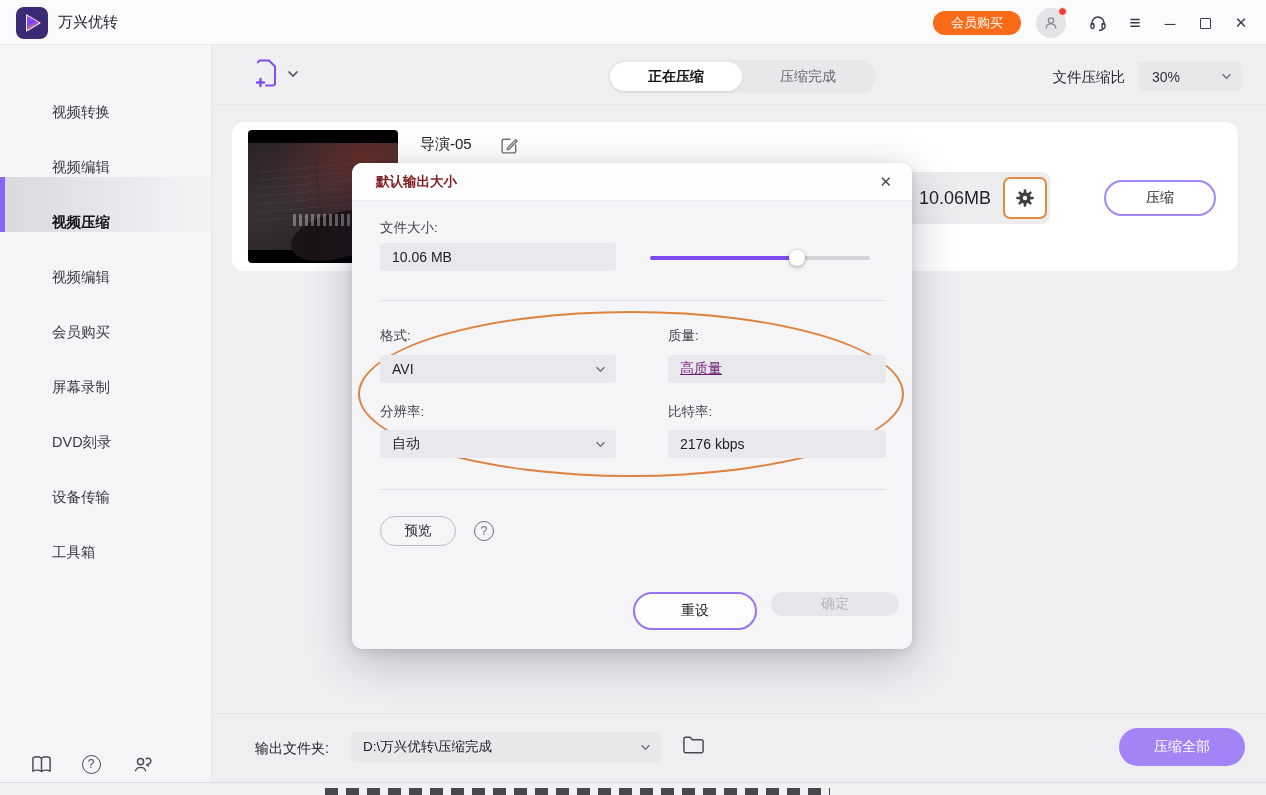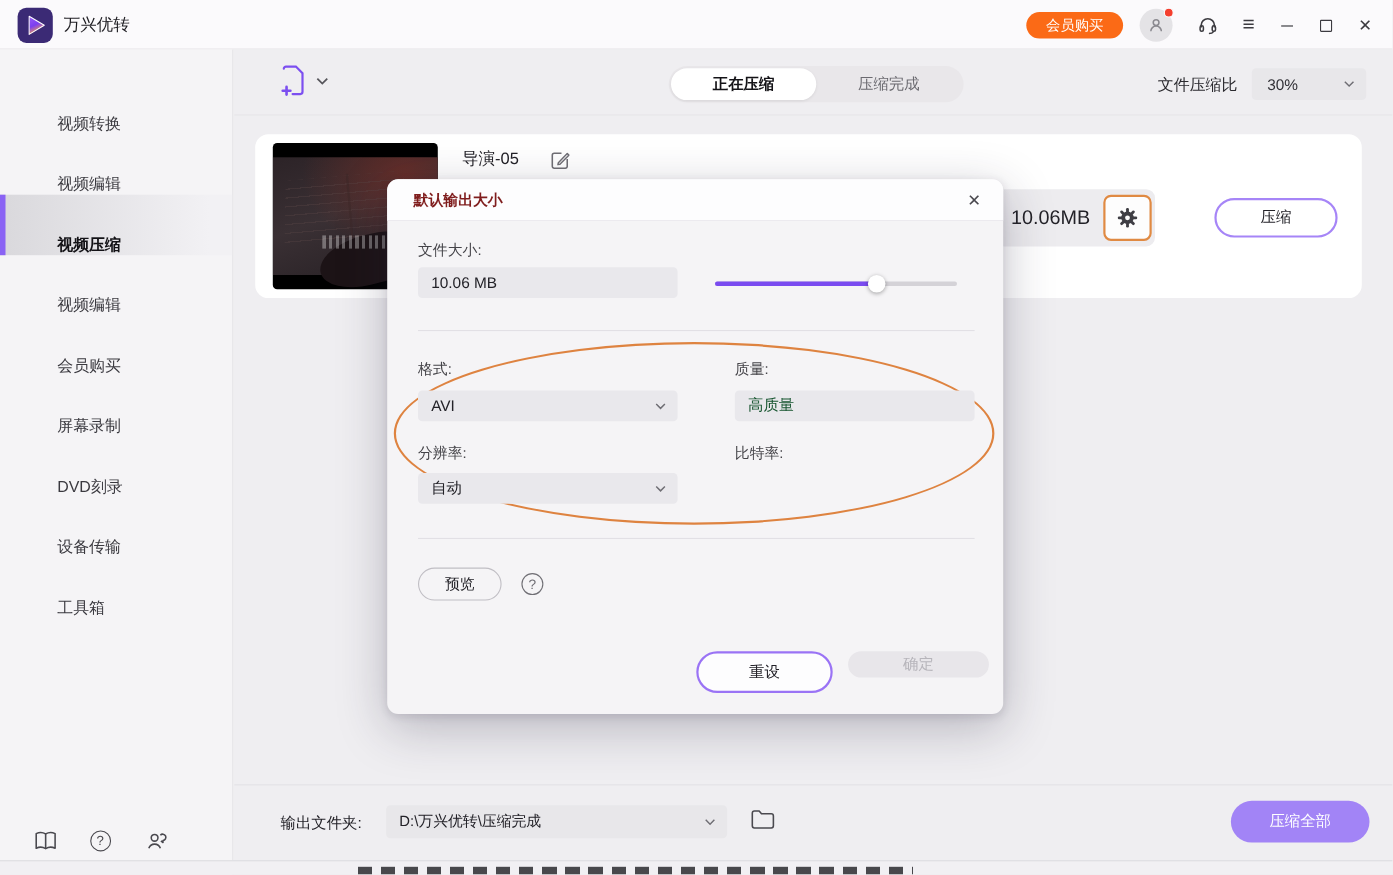--- a/index.html
+++ b/index.html
@@ -55,21 +55,21 @@
   .gear-btn{left:1003px;top:177px;width:44px;height:42px;background:#fdfdfd;border:2px solid #e08a43;border-radius:7px;display:flex;align-items:center;justify-content:center;cursor:pointer;}
   .compress-btn{left:1104px;top:180px;width:112px;height:36px;border-radius:18px;border:2px solid #a685f7;background:#fff;font-size:14px;color:#232228;display:flex;align-items:center;justify-content:center;cursor:pointer;}
 
   
   .dialog{left:352px;top:163px;width:560px;height:486px;background:#f5f4f6;border-radius:10px;box-shadow:0 12px 45px rgba(40,35,60,.28),0 2px 8px rgba(40,35,60,.12);}
   .dlg-header{position:absolute;left:0;top:0;right:0;height:38px;background:#fdfdfe;border-radius:10px 10px 0 0;border-bottom:1px solid #eceaef;display:flex;align-items:center;justify-content:space-between;padding:0 16px 0 24px;}
   .dlg-title{font-size:13.5px;font-weight:700;color:#7f1d1d;}
   .dlg-close{font-size:15px;color:#4a494f;cursor:pointer;padding:2px 4px;}
   .dlg-label{position:absolute;font-size:13.5px;color:#454449;}
   .field{position:absolute;background:#e9e8ec;border-radius:4px;height:28px;display:flex;align-items:center;justify-content:space-between;padding:0 10px 0 12px;font-size:14px;color:#232228;}
-  .field.disabled{color:#14532d;}
+  .field.disabled{color:#701a75;text-decoration:underline;}
   .dlg-divider{position:absolute;left:28px;right:26px;border-top:1px solid #e2e0e5;height:0;}
   .slider{position:absolute;left:298px;top:85px;width:220px;height:20px;cursor:pointer;}
   .slider .track{position:absolute;left:0;right:0;top:8px;height:4px;border-radius:2px;background:#d4d2d7;}
   .slider .fill{position:absolute;left:0;top:8px;width:67%;height:4px;border-radius:2px;background:var(--accent-purple);}
   .slider .thumb{position:absolute;left:calc(67% - 8px);top:2px;width:16px;height:16px;border-radius:50%;background:#fff;box-shadow:0 1px 4px rgba(0,0,0,.35);}
   .annotation{position:absolute;left:6px;top:148px;width:546px;height:166px;border:2.5px solid var(--annotation-orange);border-radius:50%;pointer-events:none;}
   .pill-btn{position:absolute;display:flex;align-items:center;justify-content:center;cursor:pointer;font-size:14px;color:#232228;}
   .preview-btn{left:28px;top:353px;width:76px;height:30px;border-radius:16px;border:1.5px solid #c0bec4;font-size:13.5px;}
   .dlg-help{position:absolute;left:122px;top:358px;width:20px;height:20px;border:1.6px solid #706f75;border-radius:50%;font-size:12.5px;color:#706f75;display:flex;align-items:center;justify-content:center;cursor:pointer;}
   .reset-btn{left:281px;top:429px;width:124px;height:38px;border-radius:19px;border:2px solid #9a73f5;background:#fdfdfe;}
@@ -274,20 +274,23 @@
 
   <div class="dlg-label" style="left:28px;top:240px;">分辨率:</div>
   <div class="field" style="left:28px;top:267px;width:236px;">
     <span>自动</span>
     <svg class="chev" width="11" height="7" viewBox="0 0 12 8">
         <path d="M1.5 1.5 L6 6 L10.5 1.5" fill="none" stroke="#6f6e74" stroke-width="1.5"></path>
       </svg>
   </div>
 
   <div class="dlg-label" style="left:316px;top:240px;">比特率:</div>
+  <div class="field" style="left:316px;top:267px;width:218px;">
+    <span>2176 kbps</span>
+  </div>
 
   <div class="dlg-divider" style="top:326px;"></div>
 
   <div class="pill-btn preview-btn">预览</div>
   <div class="dlg-help">?</div>
 
   <div class="pill-btn reset-btn">重设</div>
   <div class="pill-btn ok-btn">确定</div>
 </div>
 

